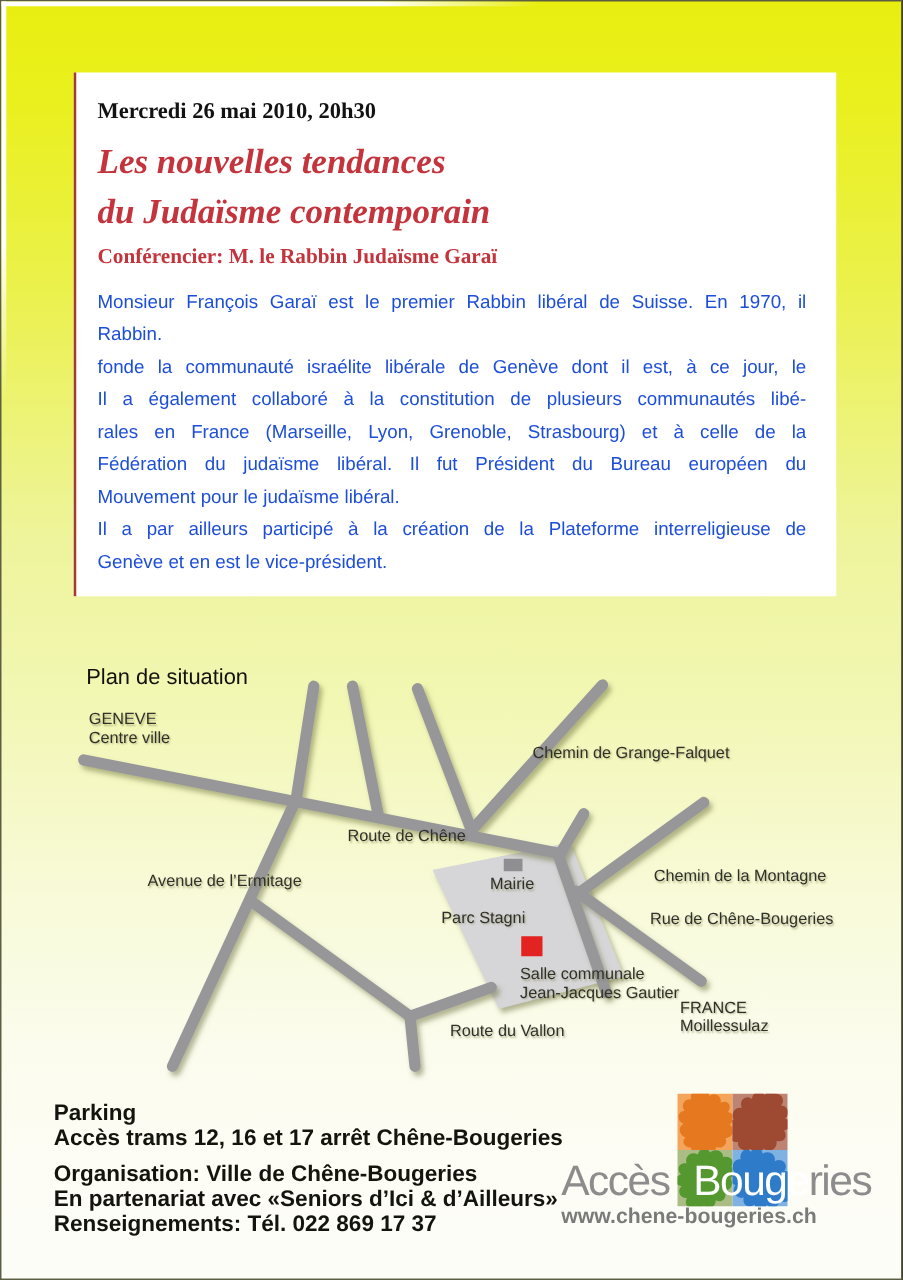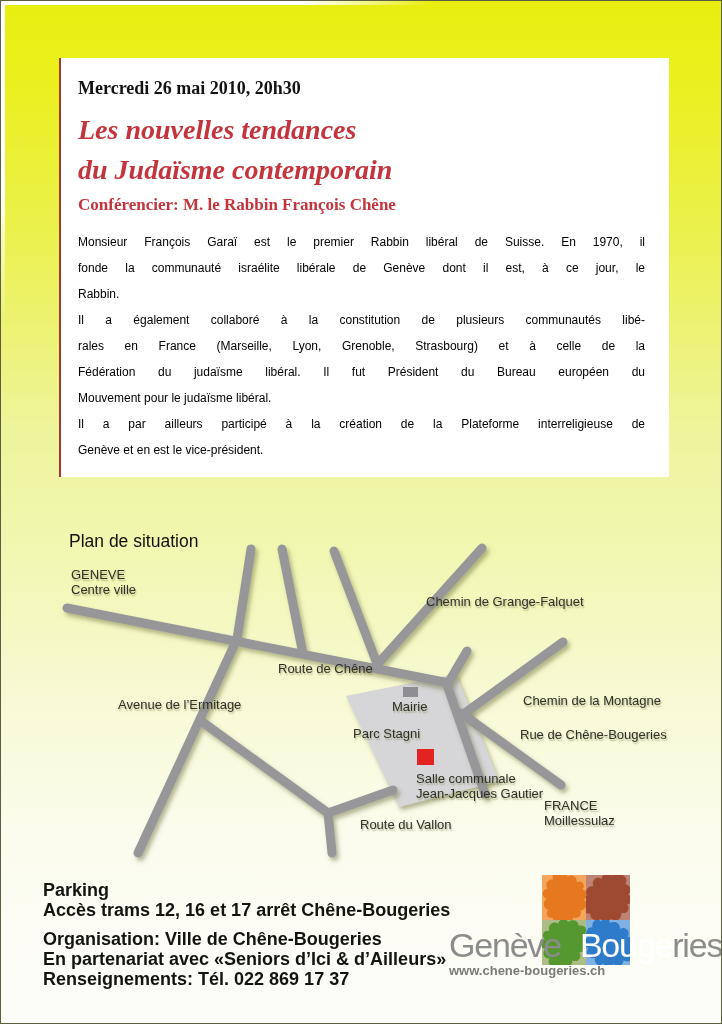--- a/index.html
+++ b/index.html
@@ -39,21 +39,21 @@
     font-size:28px;line-height:34px;
     color:var(--accent-red,#c4343c);
   }
   .event-title.t2{margin-bottom:8px;}
   .event-speaker{
     margin:0 0 14px 0;
     font-family:"Liberation Serif", serif;
     font-weight:bold;font-size:17px;line-height:20px;
     color:var(--accent-red,#c4343c);
   }
-  .event-body{font-size:12px;line-height:26px;color:#000000;width:567px;}
+  .event-body{font-size:15px;line-height:26px;color:#1d4ed8;width:567px;}
   .bline{text-align:justify;text-align-last:justify;white-space:normal;}
   .bline.last{text-align-last:left;}
 
   
   .map-heading{
     position:absolute;left:68px;top:530px;margin:0;
     font-size:17.5px;font-weight:normal;color:#12120d;
   }
   .map-svg{position:absolute;left:0;top:0;}
   .map-labels{position:absolute;left:0;top:0;width:722px;height:1024px;pointer-events:none;}
@@ -77,40 +77,40 @@
   .lq-tl{left:0;top:0;}   .lq-tr{left:44px;top:0;}
   .lq-bl{left:0;top:45px;}.lq-br{left:44px;top:45px;}
   .logo-text{
     position:absolute;left:8px;top:56px;z-index:2;
     font-size:34px;line-height:36px;letter-spacing:-1.2px;
     color:#8c8c8c;white-space:nowrap;
   }
   .logo-text .lw{color:#ffffff;padding-left:19px;}
   .logo-url{
     position:absolute;left:8px;top:92px;z-index:2;
-    font-weight:bold;font-size:13px;color:#7a7a7a;white-space:nowrap;
+    font-weight:bold;font-size:17px;color:#7a7a7a;white-space:nowrap;
   }
 </style>
 </head>
 <body>
 
 <div class="page">
 
   <div class="strip-top"></div>
   <div class="strip-left"></div>
 
   <section class="content-box">
     <h2 class="event-date">Mercredi 26 mai 2010, 20h30</h2>
     <h1 class="event-title t1">Les nouvelles tendances</h1>
     <h1 class="event-title t2">du Judaïsme contemporain</h1>
-    <h3 class="event-speaker">Conférencier: M. le Rabbin François Chêne</h3>
+    <h3 class="event-speaker">Conférencier: M. le Rabbin Judaïsme Garaï</h3>
     <div class="event-body">
         <div class="bline">Monsieur François Garaï est le premier Rabbin libéral de Suisse. En 1970, il</div>
+        <div class="bline last">Rabbin.</div>
         <div class="bline">fonde la communauté israélite libérale de Genève dont il est, à ce jour, le</div>
-        <div class="bline last">Rabbin.</div>
         <div class="bline">Il a également collaboré à la constitution de plusieurs communautés libé-</div>
         <div class="bline">rales en France (Marseille, Lyon, Grenoble, Strasbourg) et à celle de la</div>
         <div class="bline">Fédération du judaïsme libéral. Il fut Président du Bureau européen du</div>
         <div class="bline last">Mouvement pour le judaïsme libéral.</div>
         <div class="bline">Il a par ailleurs participé à la création de la Plateforme interreligieuse de</div>
         <div class="bline last">Genève et en est le vice-président.</div>
       </div>
   </section>
 
   <h2 class="map-heading">Plan de situation</h2>
@@ -181,18 +181,18 @@
           <path class="leafp" d="M20,2 C24,0 28,3 27,7 C31,5 35,9 33,13 C38,12 40,17 36,20 C40,22 40,27 35,28 C38,32 35,37 30,36 C31,40 26,43 23,40 C21,44 15,44 14,40 C10,43 5,40 7,36 C3,36 1,31 5,29 C1,26 2,21 6,20 C2,17 4,11 9,12 C7,8 11,4 15,6 C15,2 18,0 20,2 Z" style="fill: rgb(85, 152, 47);"></path>
         </svg>
       </div>
       <div class="lq lq-br" style="background: rgb(127, 178, 226);">
         <svg viewBox="0 0 40 44" style="width:54px;height:56px;left:-3px;top:-4px;transform:rotate(115deg);">
           <path class="leafp" d="M20,2 C24,0 28,3 27,7 C31,5 35,9 33,13 C38,12 40,17 36,20 C40,22 40,27 35,28 C38,32 35,37 30,36 C31,40 26,43 23,40 C21,44 15,44 14,40 C10,43 5,40 7,36 C3,36 1,31 5,29 C1,26 2,21 6,20 C2,17 4,11 9,12 C7,8 11,4 15,6 C15,2 18,0 20,2 Z" style="fill: rgb(46, 124, 201);"></path>
         </svg>
       </div>
     </div>
     <div class="logo-text">
-      <span class="lg">Genève</span><span class="lw">Bouge</span><span class="lg">ries</span>
+      <span class="lg">Accès</span><span class="lw">Bouge</span><span class="lg">ries</span>
     </div>
     <div class="logo-url">www.chene-bougeries.ch</div>
   </div>
 
 </div>
 
 </body></html>

